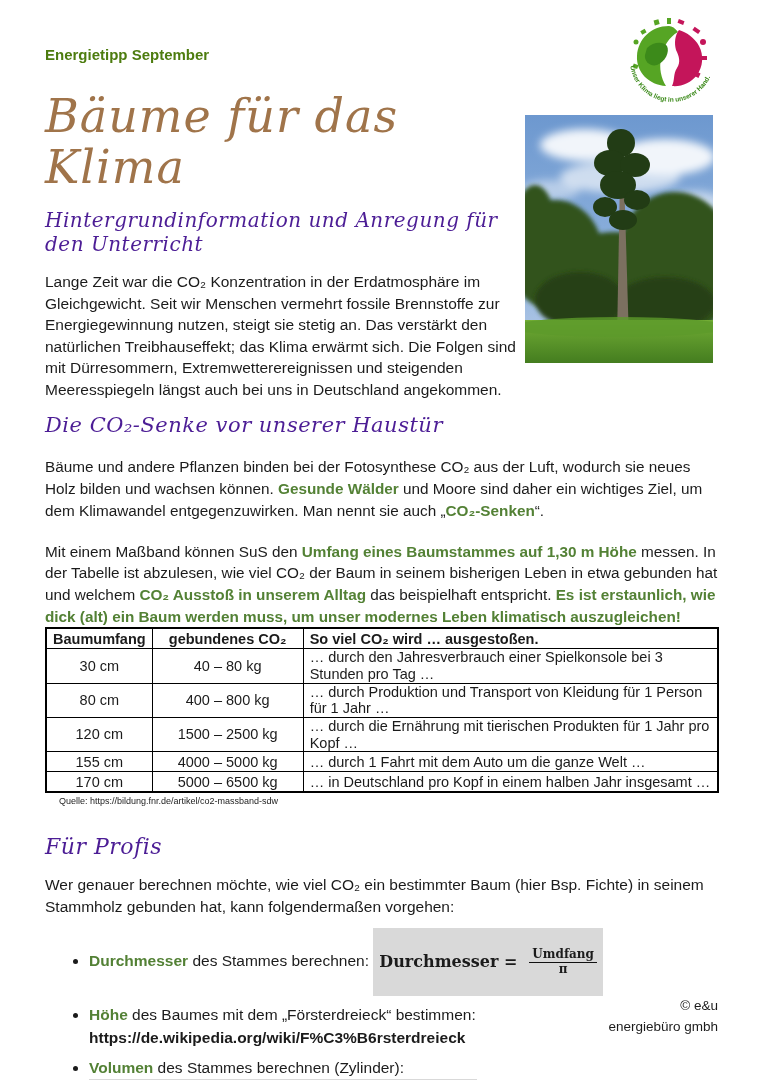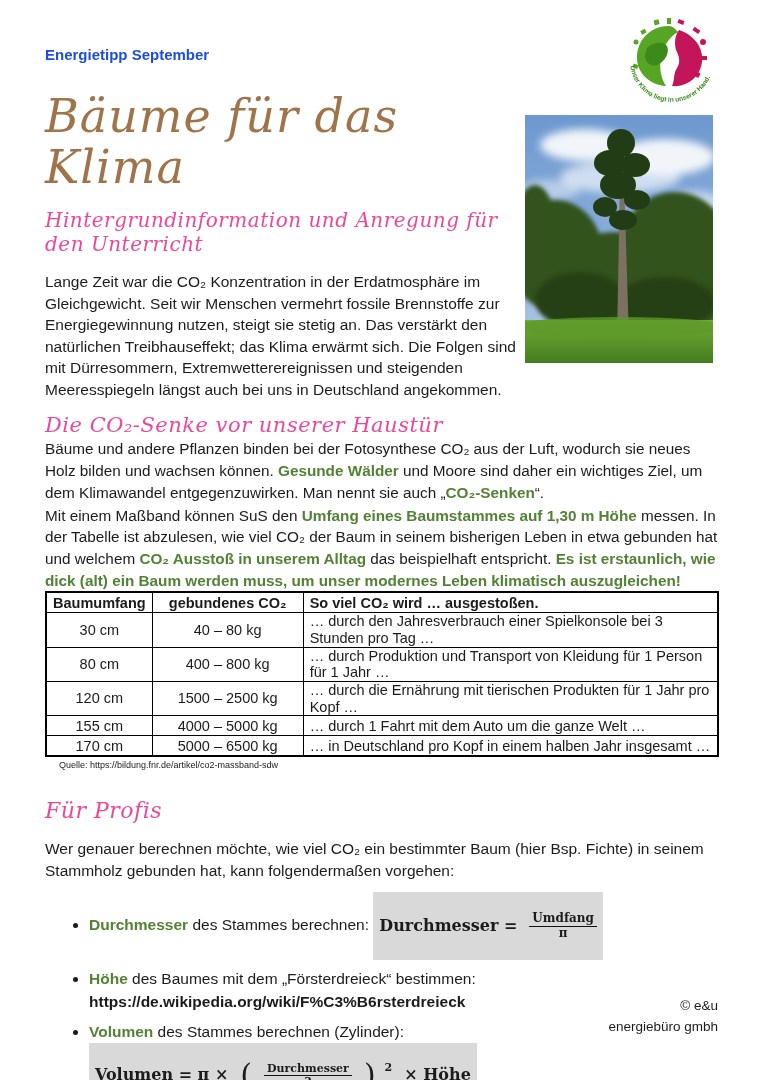--- a/index.html
+++ b/index.html
@@ -1,32 +1,32 @@
 <!DOCTYPE html>
 <html lang="de"><head>
 <meta charset="utf-8">
 <style>
   html,body{margin:0;padding:0;background:#e8e8e8;}
   .page{
     width:763px;height:1080px;background:#ffffff;position:relative;margin:0 auto;
     font-family:"Liberation Sans",sans-serif;color:#1b1b1b;overflow:hidden;box-sizing:border-box;
     padding:0 45px;
   }
-  .kicker{margin:0;padding-top:46px;font-size:15px;font-weight:700;color:#1d4ed8;}
+  .kicker{margin:0;padding-top:46px;font-size:15px;font-weight:700;color:#4d7c0f;}
   .logo{position:absolute;top:12px;right:44px;width:96px;height:102px;}
   .photo{position:absolute;left:525px;top:115px;width:188px;height:248px;}
   h1.title{
     margin:28px 0 0 0;width:470px;font-family:"DejaVu Serif",serif;font-style:italic;font-weight:400;
     font-size:46px;line-height:1.1;color:#a0744a;letter-spacing:1px;
   }
-  .hand{font-family:"DejaVu Serif",serif;font-style:italic;font-weight:400;color:#ec4899;letter-spacing:.5px;}
+  .hand{font-family:"DejaVu Serif",serif;font-style:italic;font-weight:400;color:#4c1d95;letter-spacing:.5px;}
   h2.subtitle{margin:16px 0 0 0;font-size:20px;width:470px;}
   p.intro{margin:15px 0 0 0;width:478px;font-size:15.5px;line-height:1.39;}
   h3.sect{margin:13px 0 0 0;font-size:21px;}
-  p.body{margin:1px 0 0 0;width:673px;font-size:15.3px;line-height:1.42;}
+  p.body{margin:19px 0 0 0;width:673px;font-size:15.3px;line-height:1.42;}
   .seg-gb{color:#538135;font-weight:700;}
   table.co2{border-collapse:collapse;margin-top:0;width:674px;font-size:14.5px;border:2px solid #000;}
   table.co2 th,table.co2 td{border:1px solid #000;padding:0 6px;height:19px;line-height:1.15;}
   table.co2 th{font-weight:700;text-align:left;}
   table.co2 th.c0,table.co2 th.c1{text-align:center;}
   table.co2 td.c0,table.co2 td.c1{text-align:center;width:auto;}
   table.co2 .c0{width:72px;}
   table.co2 .c1{width:138px;}
   .src{margin:3px 0 0 14px;font-size:9px;color:#222;}
   h3.profis{margin:28px 0 0 0;font-size:22px;}

